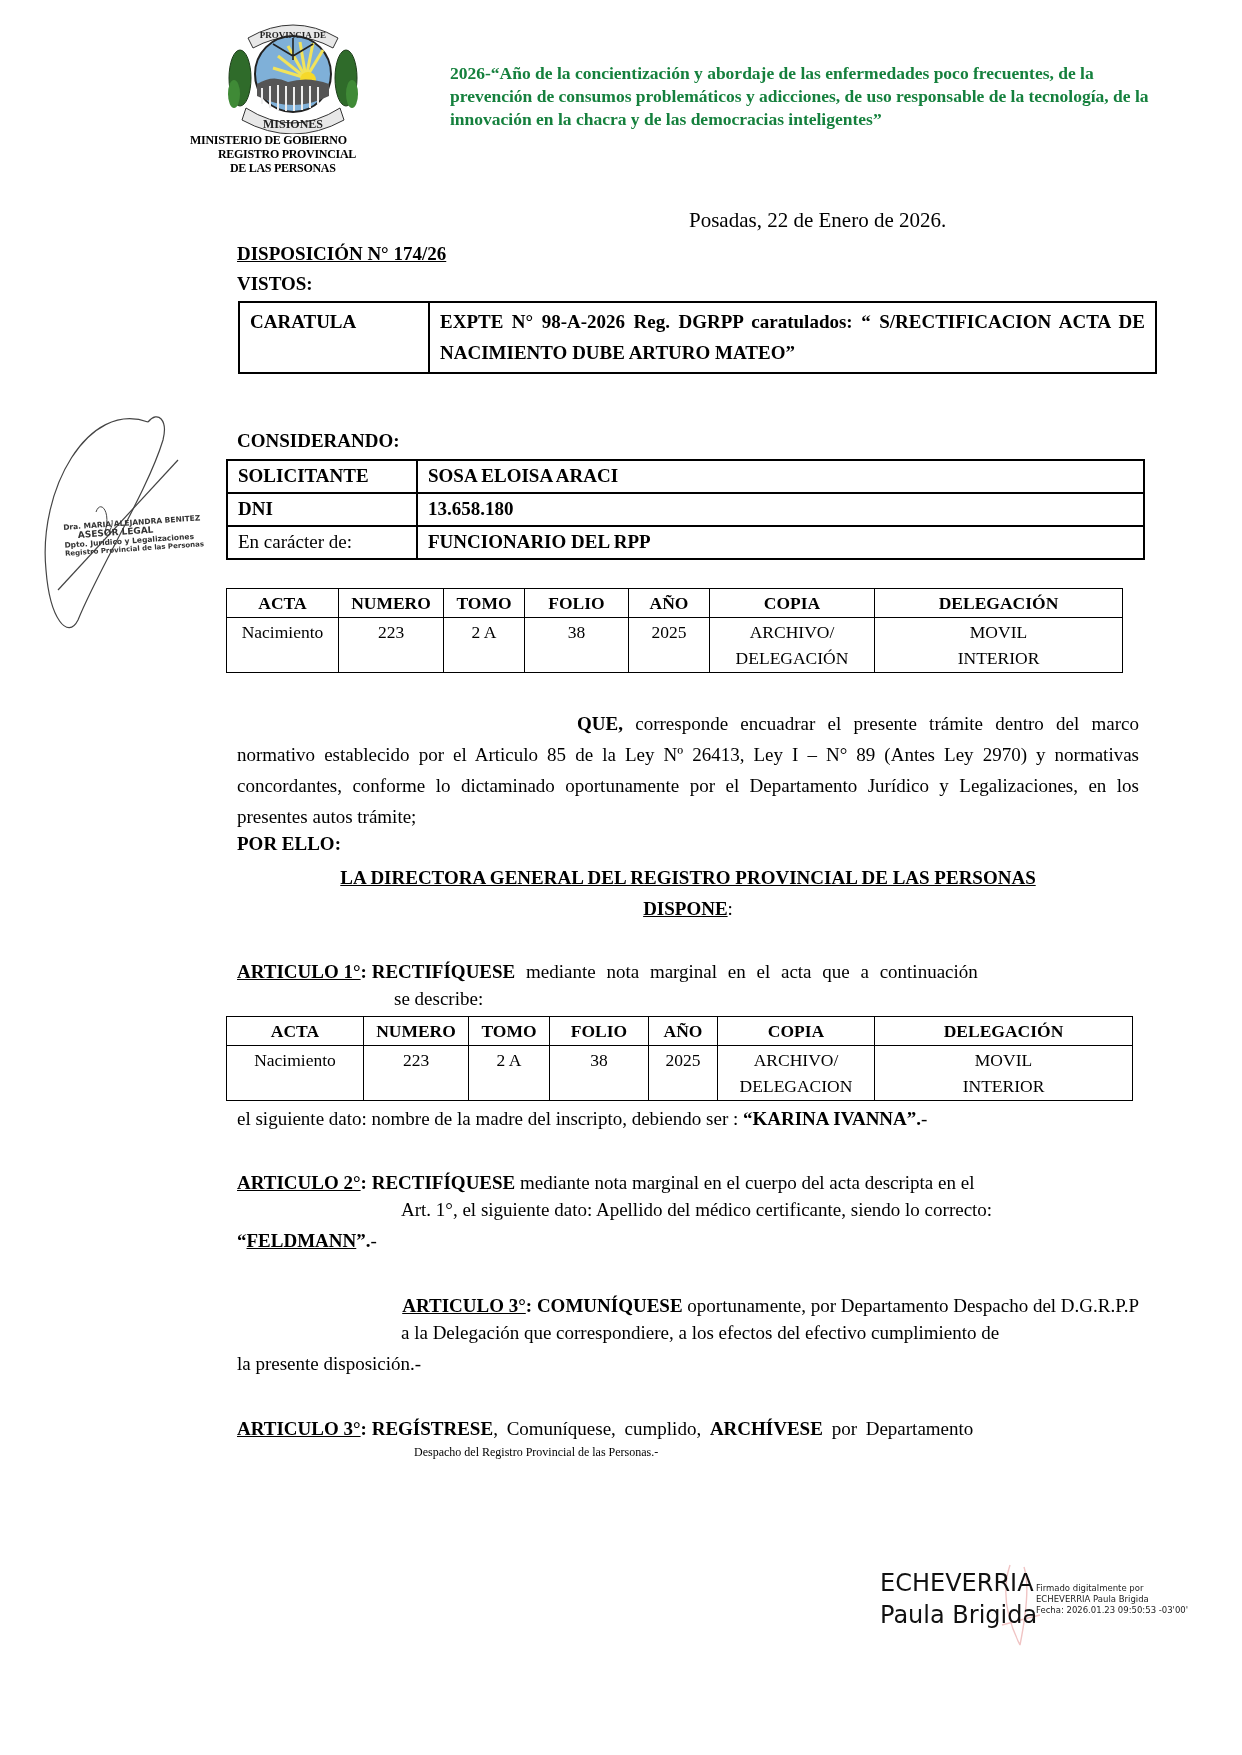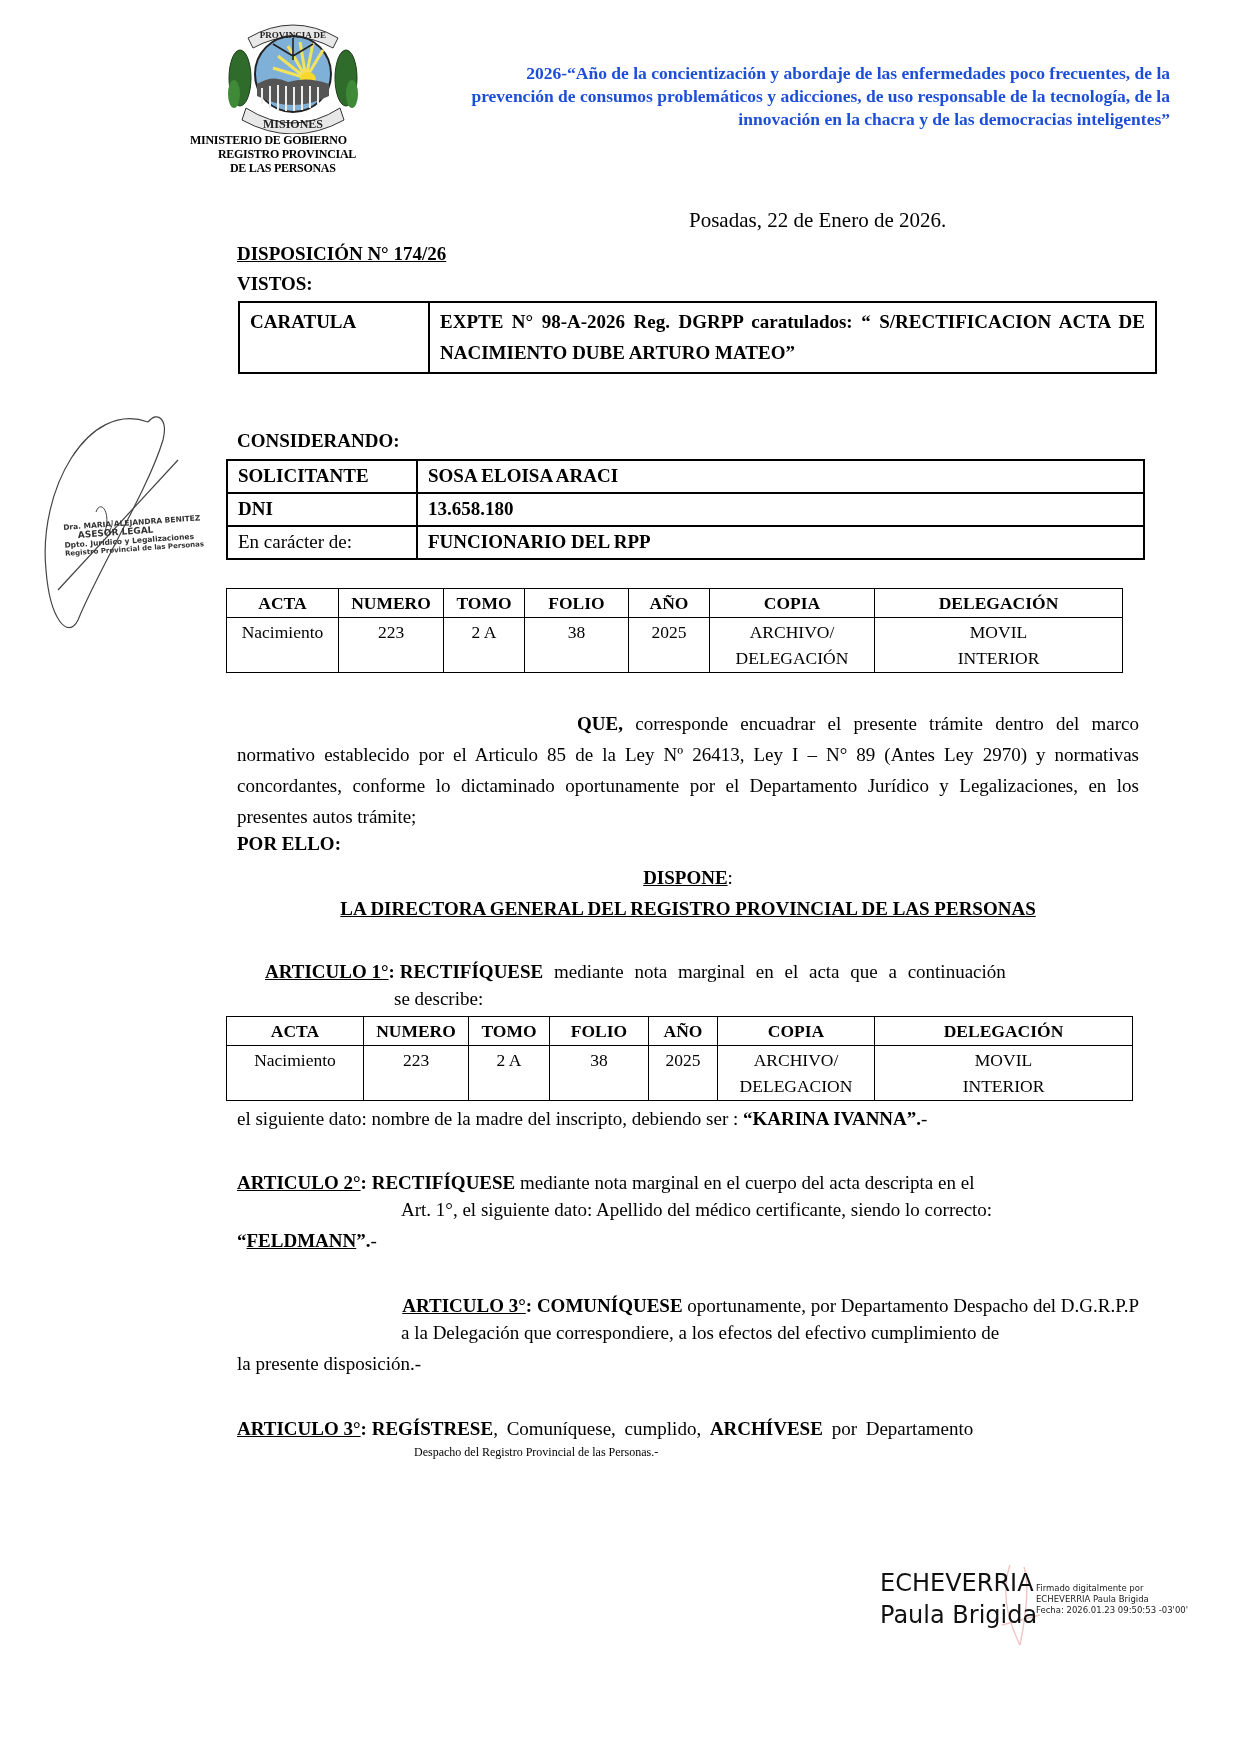--- a/index.html
+++ b/index.html
@@ -8,21 +8,21 @@
     font-family: "Liberation Serif", "DejaVu Serif", serif; color: #000;
   }
   .abs { position: absolute; }
   b, .b { font-weight: bold; }
   u, .u { text-decoration: underline; }
 
   
   #logo { left: 218px; top: 16px; width: 150px; height: 118px; }
   #ministry { left: 190px; top: 133px; width: 190px; font-size: 12px; font-weight: bold; line-height: 14px; letter-spacing: -0.3px; }
   #ministry div { white-space: nowrap; }
-  #year-motto { left: 450px; top: 62px; width: 720px; text-align: right; font-size: 17.5px; font-weight: bold; line-height: 23px; color: #1d4ed8; }
+  #year-motto { left: 450px; top: 62px; width: 720px; text-align: left; font-size: 17.5px; font-weight: bold; line-height: 23px; color: #15803d; }
 
   #place-date { left: 689px; top: 208px; font-size: 21px; }
   #disposicion-title { left: 237px; top: 243px; font-size: 19px; font-weight: bold; text-decoration: underline; }
   #vistos { left: 237px; top: 273px; font-size: 19px; font-weight: bold; }
 
   table { border-collapse: collapse; }
   #caratula-table { left: 226px; top: 301px; width: 919px; font-size: 19px; font-weight: bold; margin-left: 12px; }
   #caratula-table td { border: 2px solid #000; vertical-align: top; padding: 3px 10px 4px 10px; line-height: 31px; }
   #caratula-table td.k { width: 168px; }
   #caratula-table td.v { text-align: justify; text-align-last: left; }
@@ -172,25 +172,25 @@
 </tbody>
   </table>
 
 <div id="que-para" class="abs para">
   <span class="indent"></span><b>QUE,</b><span> corresponde encuadrar el presente trámite dentro del marco normativo establecido por el Articulo 85 de la Ley Nº 26413, Ley I – N° 89 (Antes Ley 2970) y normativas concordantes, conforme lo dictaminado oportunamente por el Departamento Jurídico y Legalizaciones, en los presentes autos trámite;</span>
 </div>
 
 <div id="por-ello" class="abs">POR ELLO:</div>
 
 <div id="directora" class="abs">
+  <div><u>LA  DIRECTORA GENERAL DEL REGISTRO PROVINCIAL DE LAS PERSONAS</u></div>
   <div><u>DISPONE</u><span style="font-weight:normal">:</span></div>
-  <div><u>LA  DIRECTORA GENERAL DEL REGISTRO PROVINCIAL DE LAS PERSONAS</u></div>
-</div>
-
-<div id="art1" class="abs para line" style="text-align:left;margin-left:28px;">
+</div>
+
+<div id="art1" class="abs para line" style="text-align:left;">
   <u class="b">ARTICULO 1°</u><b>: </b><b>RECTIFÍQUESE</b><span style="word-spacing:6px"> mediante nota marginal en el acta que a continuación</span>
 </div>
 <div id="art1-cont" class="abs line">se describe:</div>
 
 <table id="acta-table-2" class="abs acta-table">
   <tbody>
       <tr>
     <th style="width:128px">ACTA</th>
     <th style="width:96px">NUMERO</th>
     <th style="width:72px">TOMO</th>

